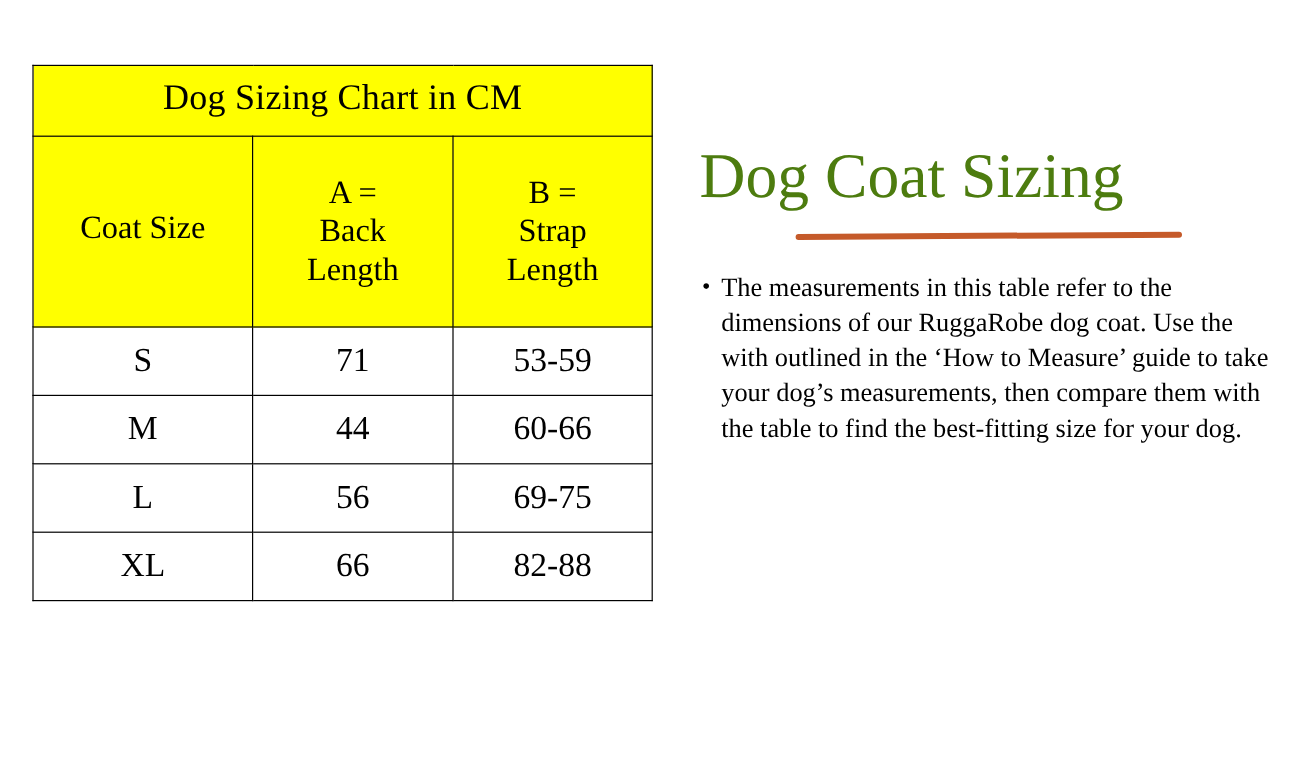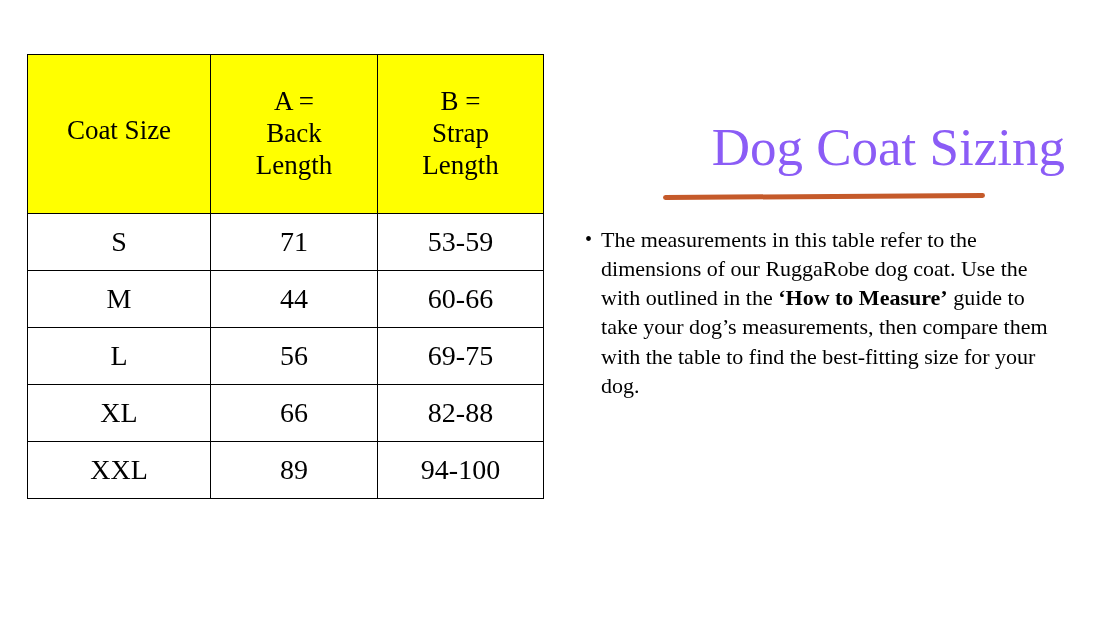--- a/index.html
+++ b/index.html
@@ -90,22 +90,22 @@
     left: 583px;
     top: 120px;
     width: 482px;
   }
 
   .right h1 {
     margin: 0;
     font-size: 53px;
     font-weight: normal;
     line-height: 1.05;
-    text-align: right;
-    color: #8b5cf6;
+    text-align: left;
+    color: #4d7c0f;
     letter-spacing: 0px;
   }
 
   .rule {
     margin: 18px auto 0 auto;
     width: 322px;
     height: 5px;
     background: #c55a2a;
     border-radius: 3px;
     transform: rotate(-0.35deg);
@@ -123,36 +123,39 @@
     line-height: 1.34;
     margin-top: 1px;
   }
   .bullet-text {
     font-size: 22px;
     line-height: 1.33;
     color: #000000;
     text-align: left;
   }
   .bullet-text b {
-    font-weight: bold;
+    font-weight: normal;
   }
 </style>
 </head>
 <body>
 
 <div class="page">
 
   <div class="table-wrap">
     <table class="size-table">
       <colgroup>
         <col class="col-size">
         <col class="col-a">
         <col class="col-b">
       </colgroup>
       <thead>
+        <tr>
+          <th class="title-cell" colspan="3">Dog Sizing Chart in CM</th>
+        </tr>
         <tr>
           <th class="hdr hdr-coat">Coat Size</th>
           <th class="hdr">
             <span class="hdr-stack">
               <span>A =</span>
               <span>Back</span>
               <span>Length</span>
             </span>
           </th>
           <th class="hdr">
@@ -178,25 +181,20 @@
         <tr>
           <td>L</td>
           <td>56</td>
           <td>69-75</td>
         </tr>
         <tr>
           <td>XL</td>
           <td>66</td>
           <td>82-88</td>
         </tr>
-        <tr>
-          <td>XXL</td>
-          <td>89</td>
-          <td>94-100</td>
-        </tr>
       </tbody>
     </table>
   </div>
 
   <div class="right">
     <h1>Dog Coat Sizing</h1>
     <div class="rule"></div>
 
     <div class="bullet-block">
       <div class="bullet-dot">•</div>

